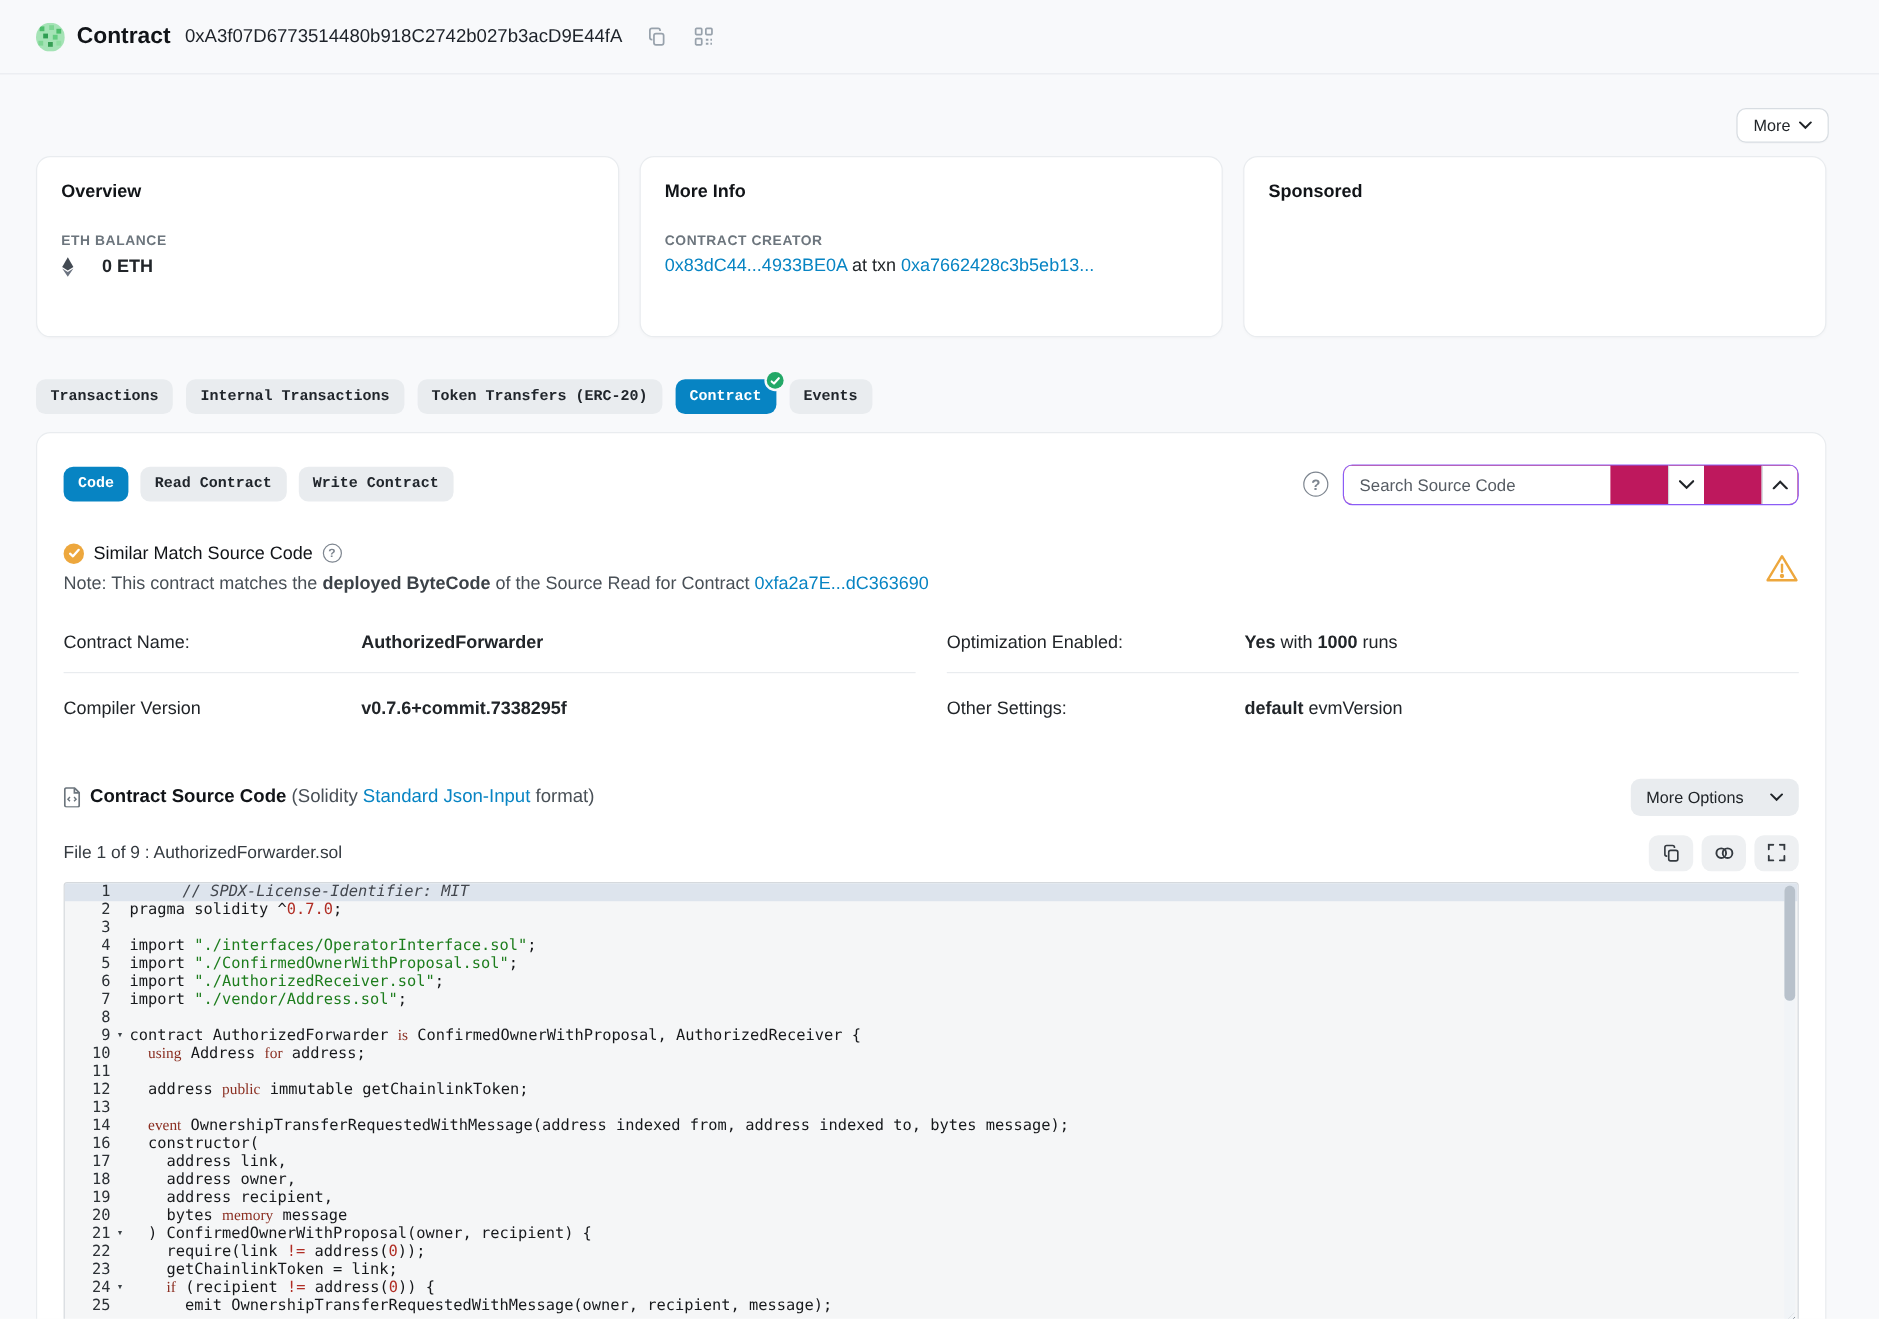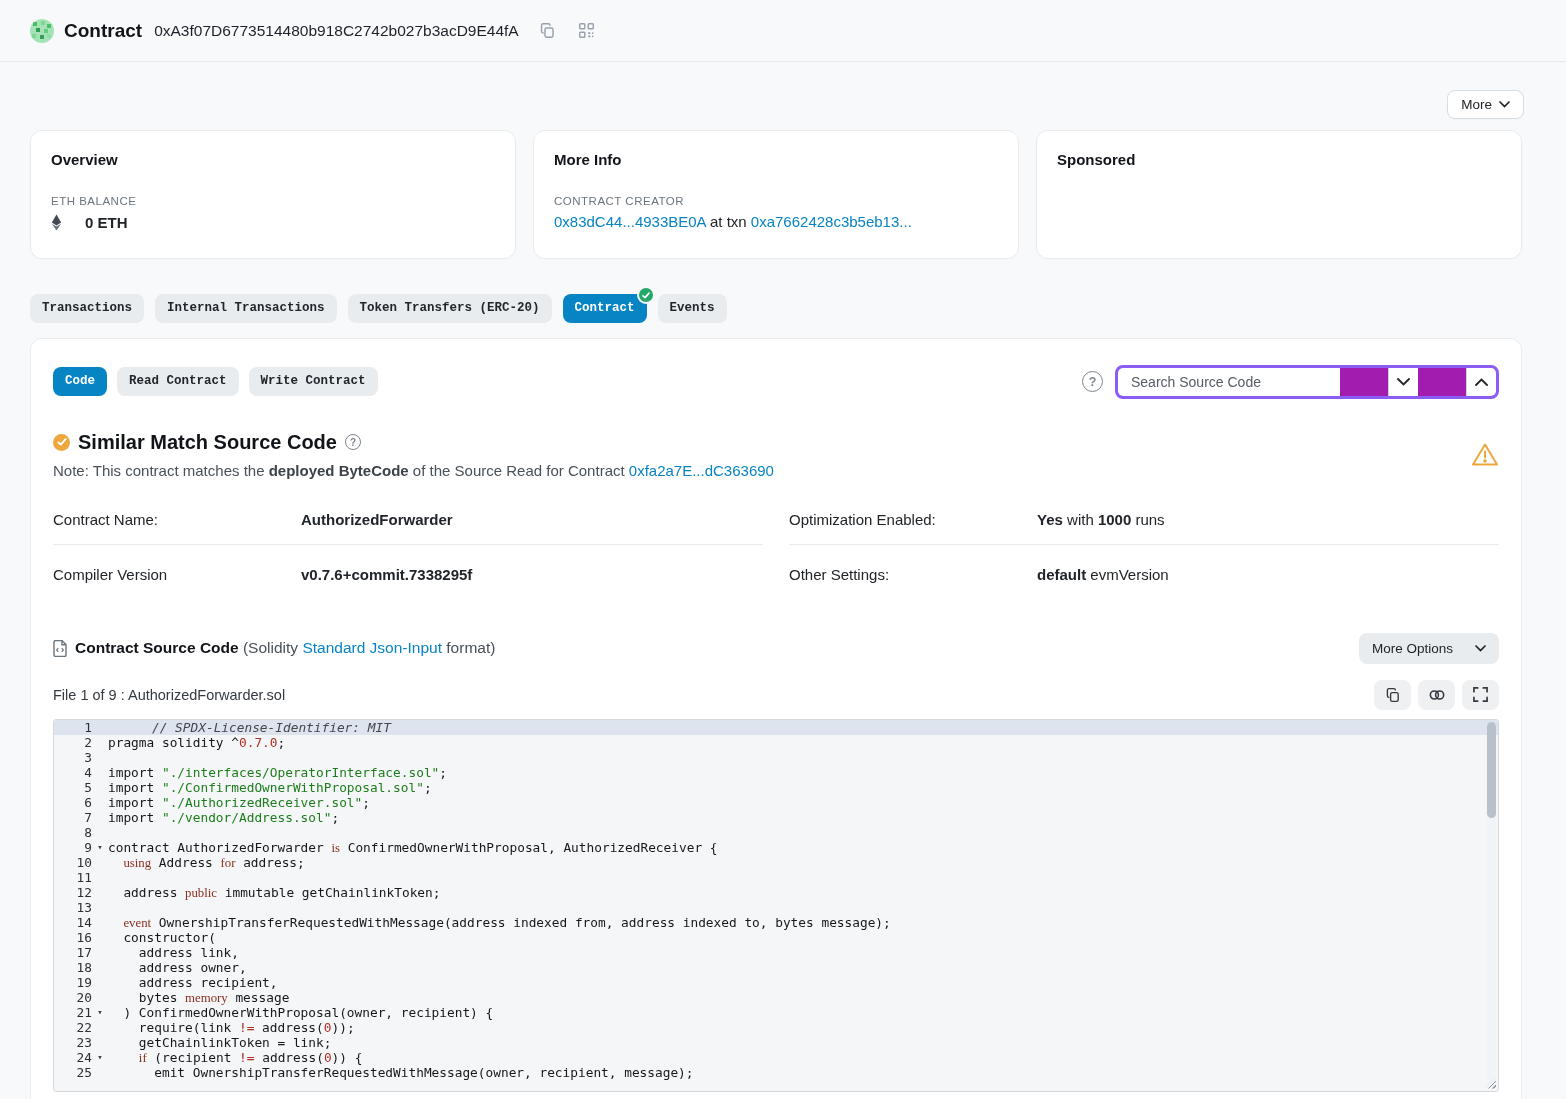--- a/index.html
+++ b/index.html
@@ -22,24 +22,24 @@
   .more-btn {
     display:flex; align-items:center; gap:7px;
     background:#fff; border:1px solid #d8dde2; border-radius:8px;
     padding:6px 13px; font-size:13.5px; color:#212529; cursor:pointer;
     font-family:inherit; box-shadow:0 1px 1px rgba(0,0,0,.02);
   }
   
   .cards-row { display:flex; gap:17px; padding:11px 44px 0 30px; }
   .card {
     flex:1; background:#fff; border:1px solid #e9ecef; border-radius:12px;
-    padding:20px; height:129px; box-shadow:0 1px 2px rgba(0,0,0,.02);
+    padding:20px; height:151px; box-shadow:0 1px 2px rgba(0,0,0,.02);
   }
   .card-title { font-size:15px; font-weight:700; color:#111418; }
-  .card-label { margin-top:27px; font-size:11.5px; letter-spacing:.5px; color:#6c757d; font-weight:400; }
+  .card-label { margin-top:27px; font-size:11.5px; letter-spacing:.5px; color:#6c757d; font-weight:700; }
   .balance-row { margin-top:7px; display:flex; align-items:center; gap:23px; font-size:15px; color:#212529;font-weight:bold; }
   .creator-row { margin-top:6px; font-size:15px; color:#212529; }
   a.lnk { color:#0784c3; text-decoration:none; cursor:pointer; }
   
   .tabs-row { display:flex; gap:11px; padding:35px 30px 0 30px; }
   .pill {
     position:relative; background:#e9ecef; color:#21262c; border:none; cursor:pointer;
     font-family:Liberation Mono, monospace; font-size:12.5px; font-weight:700;
     padding:8px 12px; border-radius:8px; line-height:1; white-space:nowrap;
   }
@@ -54,30 +54,30 @@
     margin:15px 44px 0 30px; background:#fff; border:1px solid #e9ecef;
     border-radius:12px; padding:26px 22px 26px; position:relative;
   }
   .subtabs-row { display:flex; justify-content:space-between; align-items:center; }
   .pills { display:flex; gap:10px; }
   .search-wrap { display:flex; align-items:center; gap:12px; }
   .help-circle {
     width:21px; height:21px; border:1.5px solid #7d858f; border-radius:50%;
     color:#7d858f; font-size:12.5px; font-weight:700; display:flex; align-items:center; justify-content:center;
   }
-  .search-group { display:flex; border:3px solid #8b5cf6; border-radius:8px; overflow:hidden; height:34px; background:#a21caf;gap:48px; }
+  .search-group { display:flex; border:1px solid #8b5cf6; border-radius:8px; overflow:hidden; height:34px; background:#be185d;gap:48px; }
   .search-group input {
     border:none; outline:none; width:222px; padding:0 13px; font-size:14px; font-family:inherit; color:#212529;
   }
   .search-group input::placeholder { color:#565c63; }
   .sg-btn { width:30px; border:none; border-left:1px solid #ced4da; background:#fff; cursor:pointer; display:flex; align-items:center; justify-content:center; }
   
   .match-section { margin-top:32px; display:flex; justify-content:space-between; align-items:center; }
   .match-title-row { display:flex; align-items:center; gap:8px; }
-  .match-title { font-size:20px; font-weight:700; color:#111418; }
+  .match-title { font-size:15px; font-weight:400; color:#111418; }
   .match-badge { width:17px; height:17px; background:#eda73d; border-radius:50%; display:flex; align-items:center; justify-content:center; }
   .q-circle {
     width:16px; height:16px; border:1.3px solid #7d858f; border-radius:50%;
     color:#7d858f; font-size:10px; font-weight:700; display:flex; align-items:center; justify-content:center;
   }
   .match-note { margin-top:8px; font-size:15px; color:#495057; }
   .match-note b { color:#3c4248; }
   
   .meta-grid { margin-top:26px; display:grid; grid-template-columns:1fr 1fr; column-gap:26px; }
   .meta-row { display:flex; padding:6px 0 16px; font-size:15px; }

